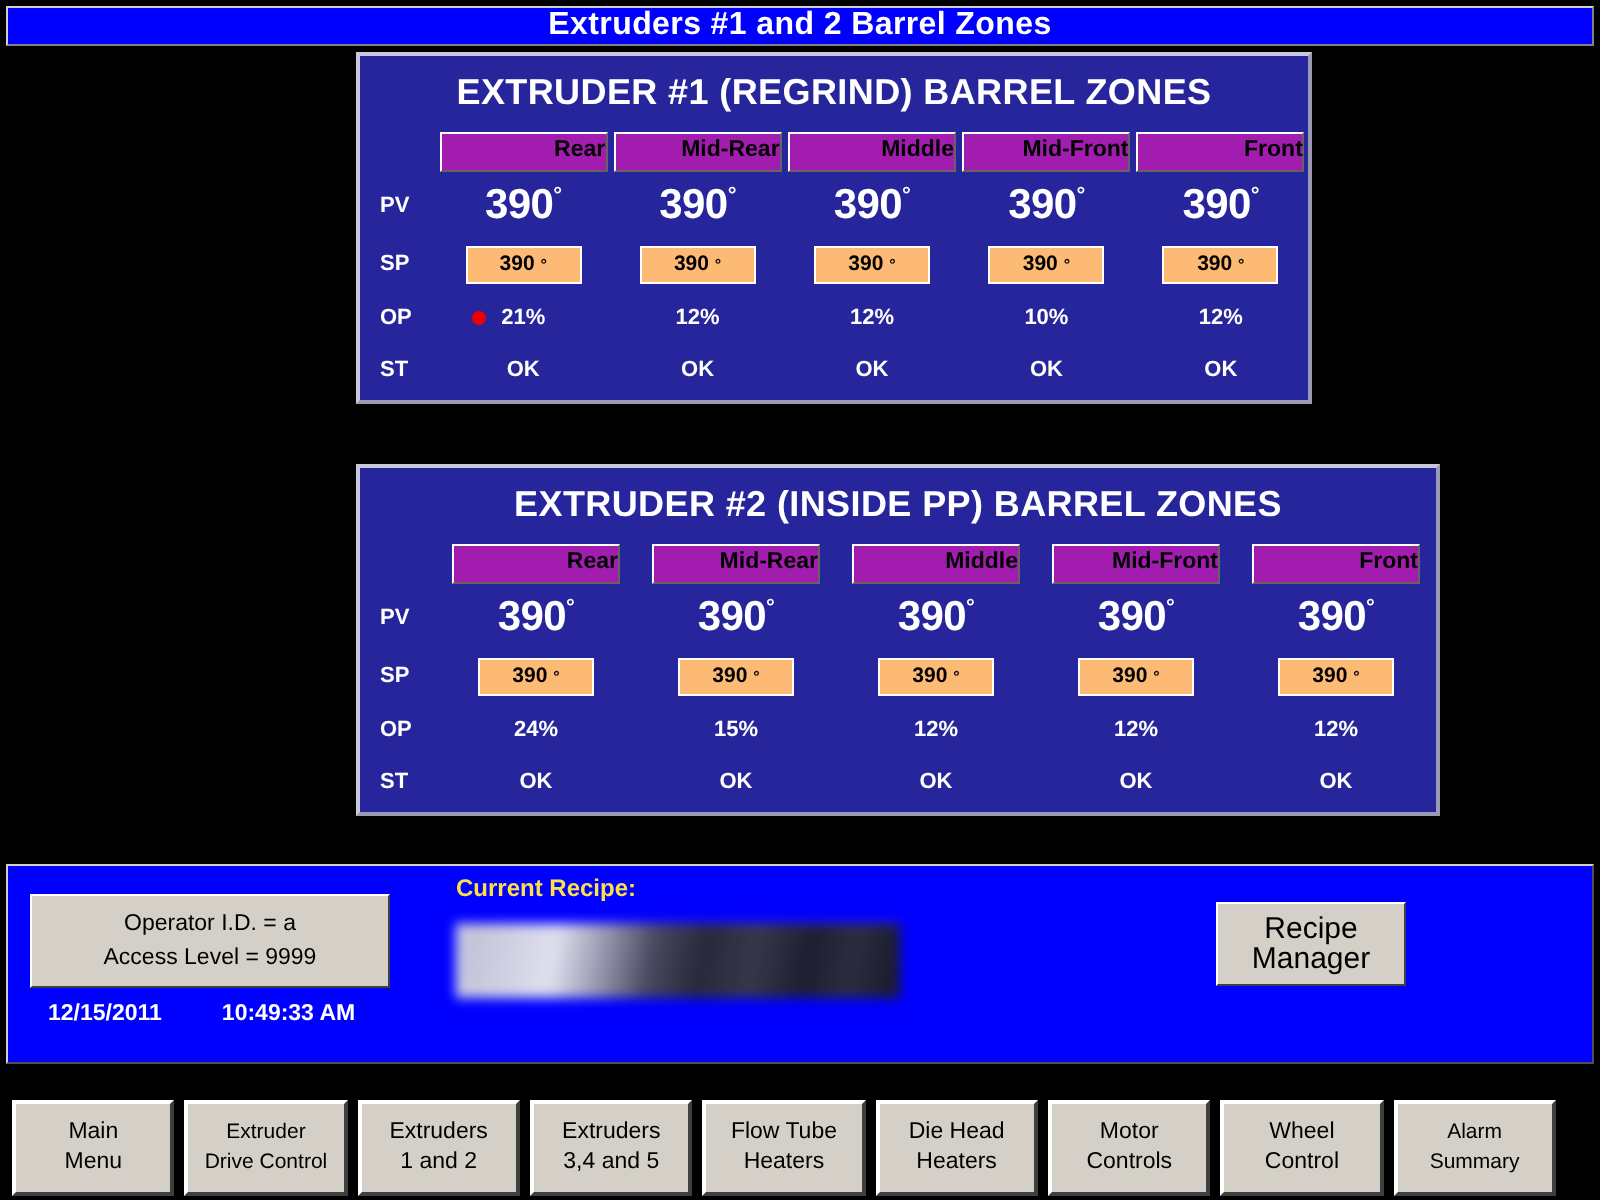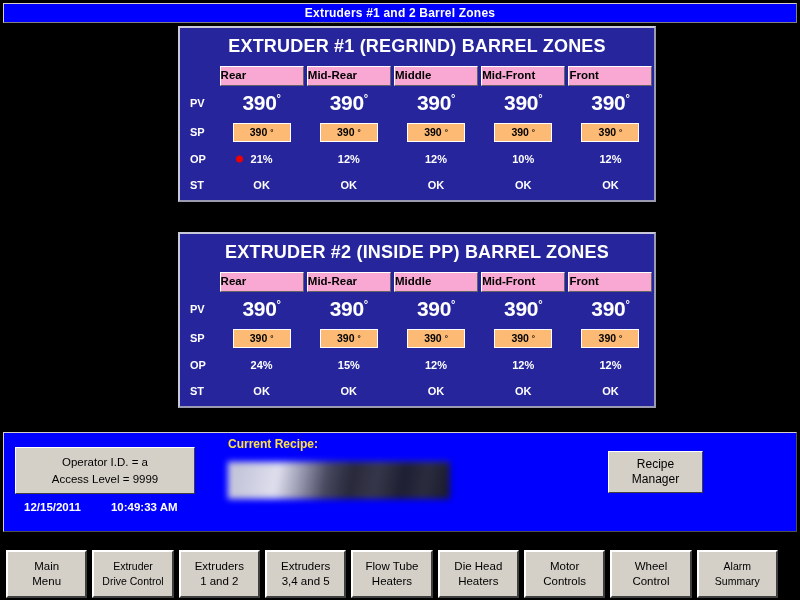--- a/index.html
+++ b/index.html
@@ -12,36 +12,36 @@
 
   
   .titlebar {
     position: absolute; left: 3px; top: 3px; width: 794px; height: 20px;
     background: #0000ff;
     border-top: 1px solid #d4d0c8;
     border-left: 1px solid #d4d0c8;
     border-right: 1px solid #808080;
     border-bottom: 1px solid #808080;
     color: #ffffff;
-    font-size: 12px; font-weight: bold;
+    font-size: 16px; font-weight: bold;
     text-align: center; line-height: 18px;
     letter-spacing: 0.2px;
   }
 
   
   .panel {
     position: absolute;
     background: #26259c;
     border-top: 2px solid #c8c8d8;
     border-left: 2px solid #c8c8d8;
     border-right: 2px solid #9a9ab0;
     border-bottom: 2px solid #9a9ab0;
   }
   #panel1 { left: 178px; top: 26px; width: 478px; height: 176px; }
-  #panel2 { left: 178px; top: 232px; width: 478px; height: 176px; }
+  #panel2 { left: 178px; top: 232px; width: 542px; height: 176px; }
 
   .panel-title {
     color: #ffffff; font-size: 18px; font-weight: bold;
     text-align: center; margin-top: 8px; letter-spacing: 0.2px;
   }
 
   .grid {
     position: relative; margin-top: 7px;
   }
   .row { display: flex; align-items: center; height: 28px; }
@@ -53,27 +53,27 @@
   .cells { display: flex; flex: 1 1 auto; }
   .cell {
     flex: 1 1 0; text-align: center; position: relative;
     display: flex; align-items: center; justify-content: center;
   }
 
   
   .row-zones { height: 24px; }
   .zone-btn {
     display: block; width: 84px; height: 20px;
-    background: #f9a8d4;
+    background: #a21caf;
     border-top: 1.5px solid #ffffff;
     border-left: 1.5px solid #ffffff;
     border-right: 1.5px solid #636363;
     border-bottom: 1.5px solid #636363;
     color: #000000; font-size: 11.5px; font-weight: bold;
-    line-height: 17px; text-align: left;
+    line-height: 17px; text-align: right;
   }
 
   
   .row-pv { height: 30px; }
   .pv-val {
     color: #ffffff; font-size: 21px; font-weight: bold;
     letter-spacing: -0.3px;
   }
   .pv-val .deg { font-size: 11px; vertical-align: top; position: relative; top: 1px; }
 
@@ -145,21 +145,21 @@
     opacity: 0.96;
   }
 
   .recipe-mgr-btn {
     position: absolute; left: 604px; top: 18px; width: 95px; height: 42px;
     background: #d4d0c8;
     border-top: 1.5px solid #ffffff;
     border-left: 1.5px solid #ffffff;
     border-right: 1.5px solid #404040;
     border-bottom: 1.5px solid #404040;
-    color: #000000; font-size: 12px;
+    color: #000000; font-size: 15px;
     display: flex; flex-direction: column;
     align-items: center; justify-content: center;
     line-height: 15px;
   }
 
   
   .navbar {
     position: absolute; left: 0px; top: 540px; width: 800px; height: 58px;
     display: flex; align-items: flex-end;
     padding: 4px 22px 0 6px;

